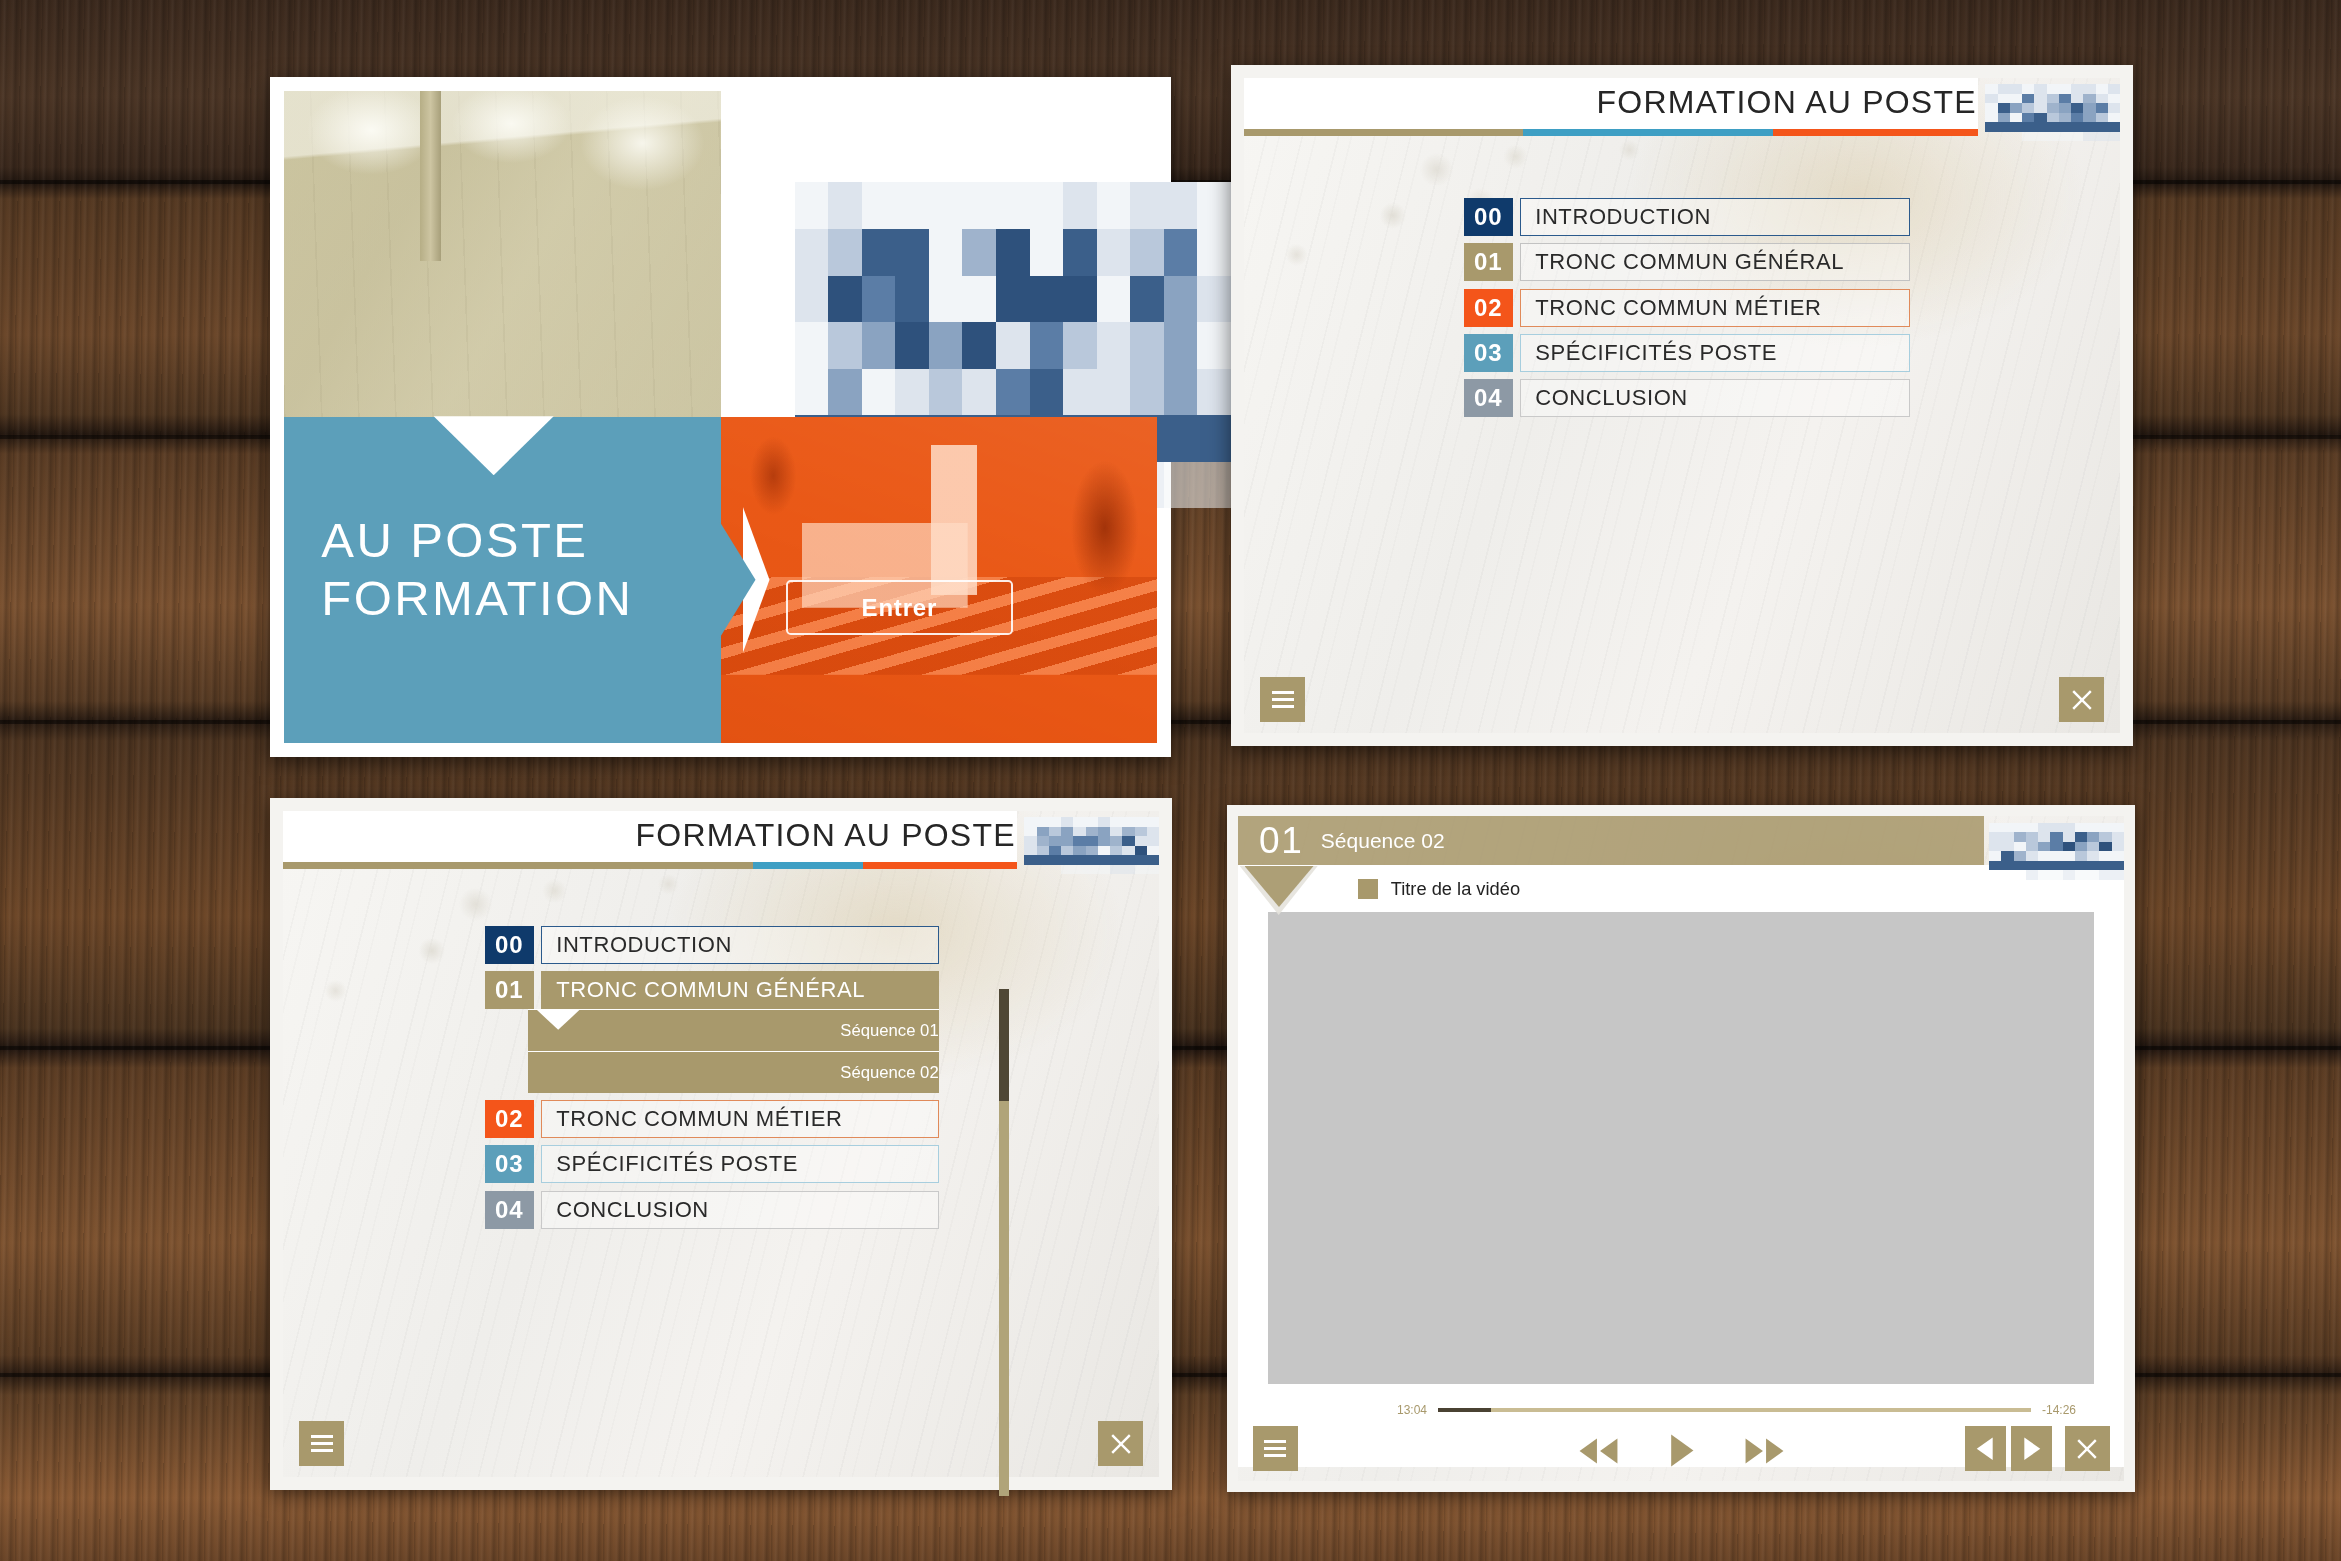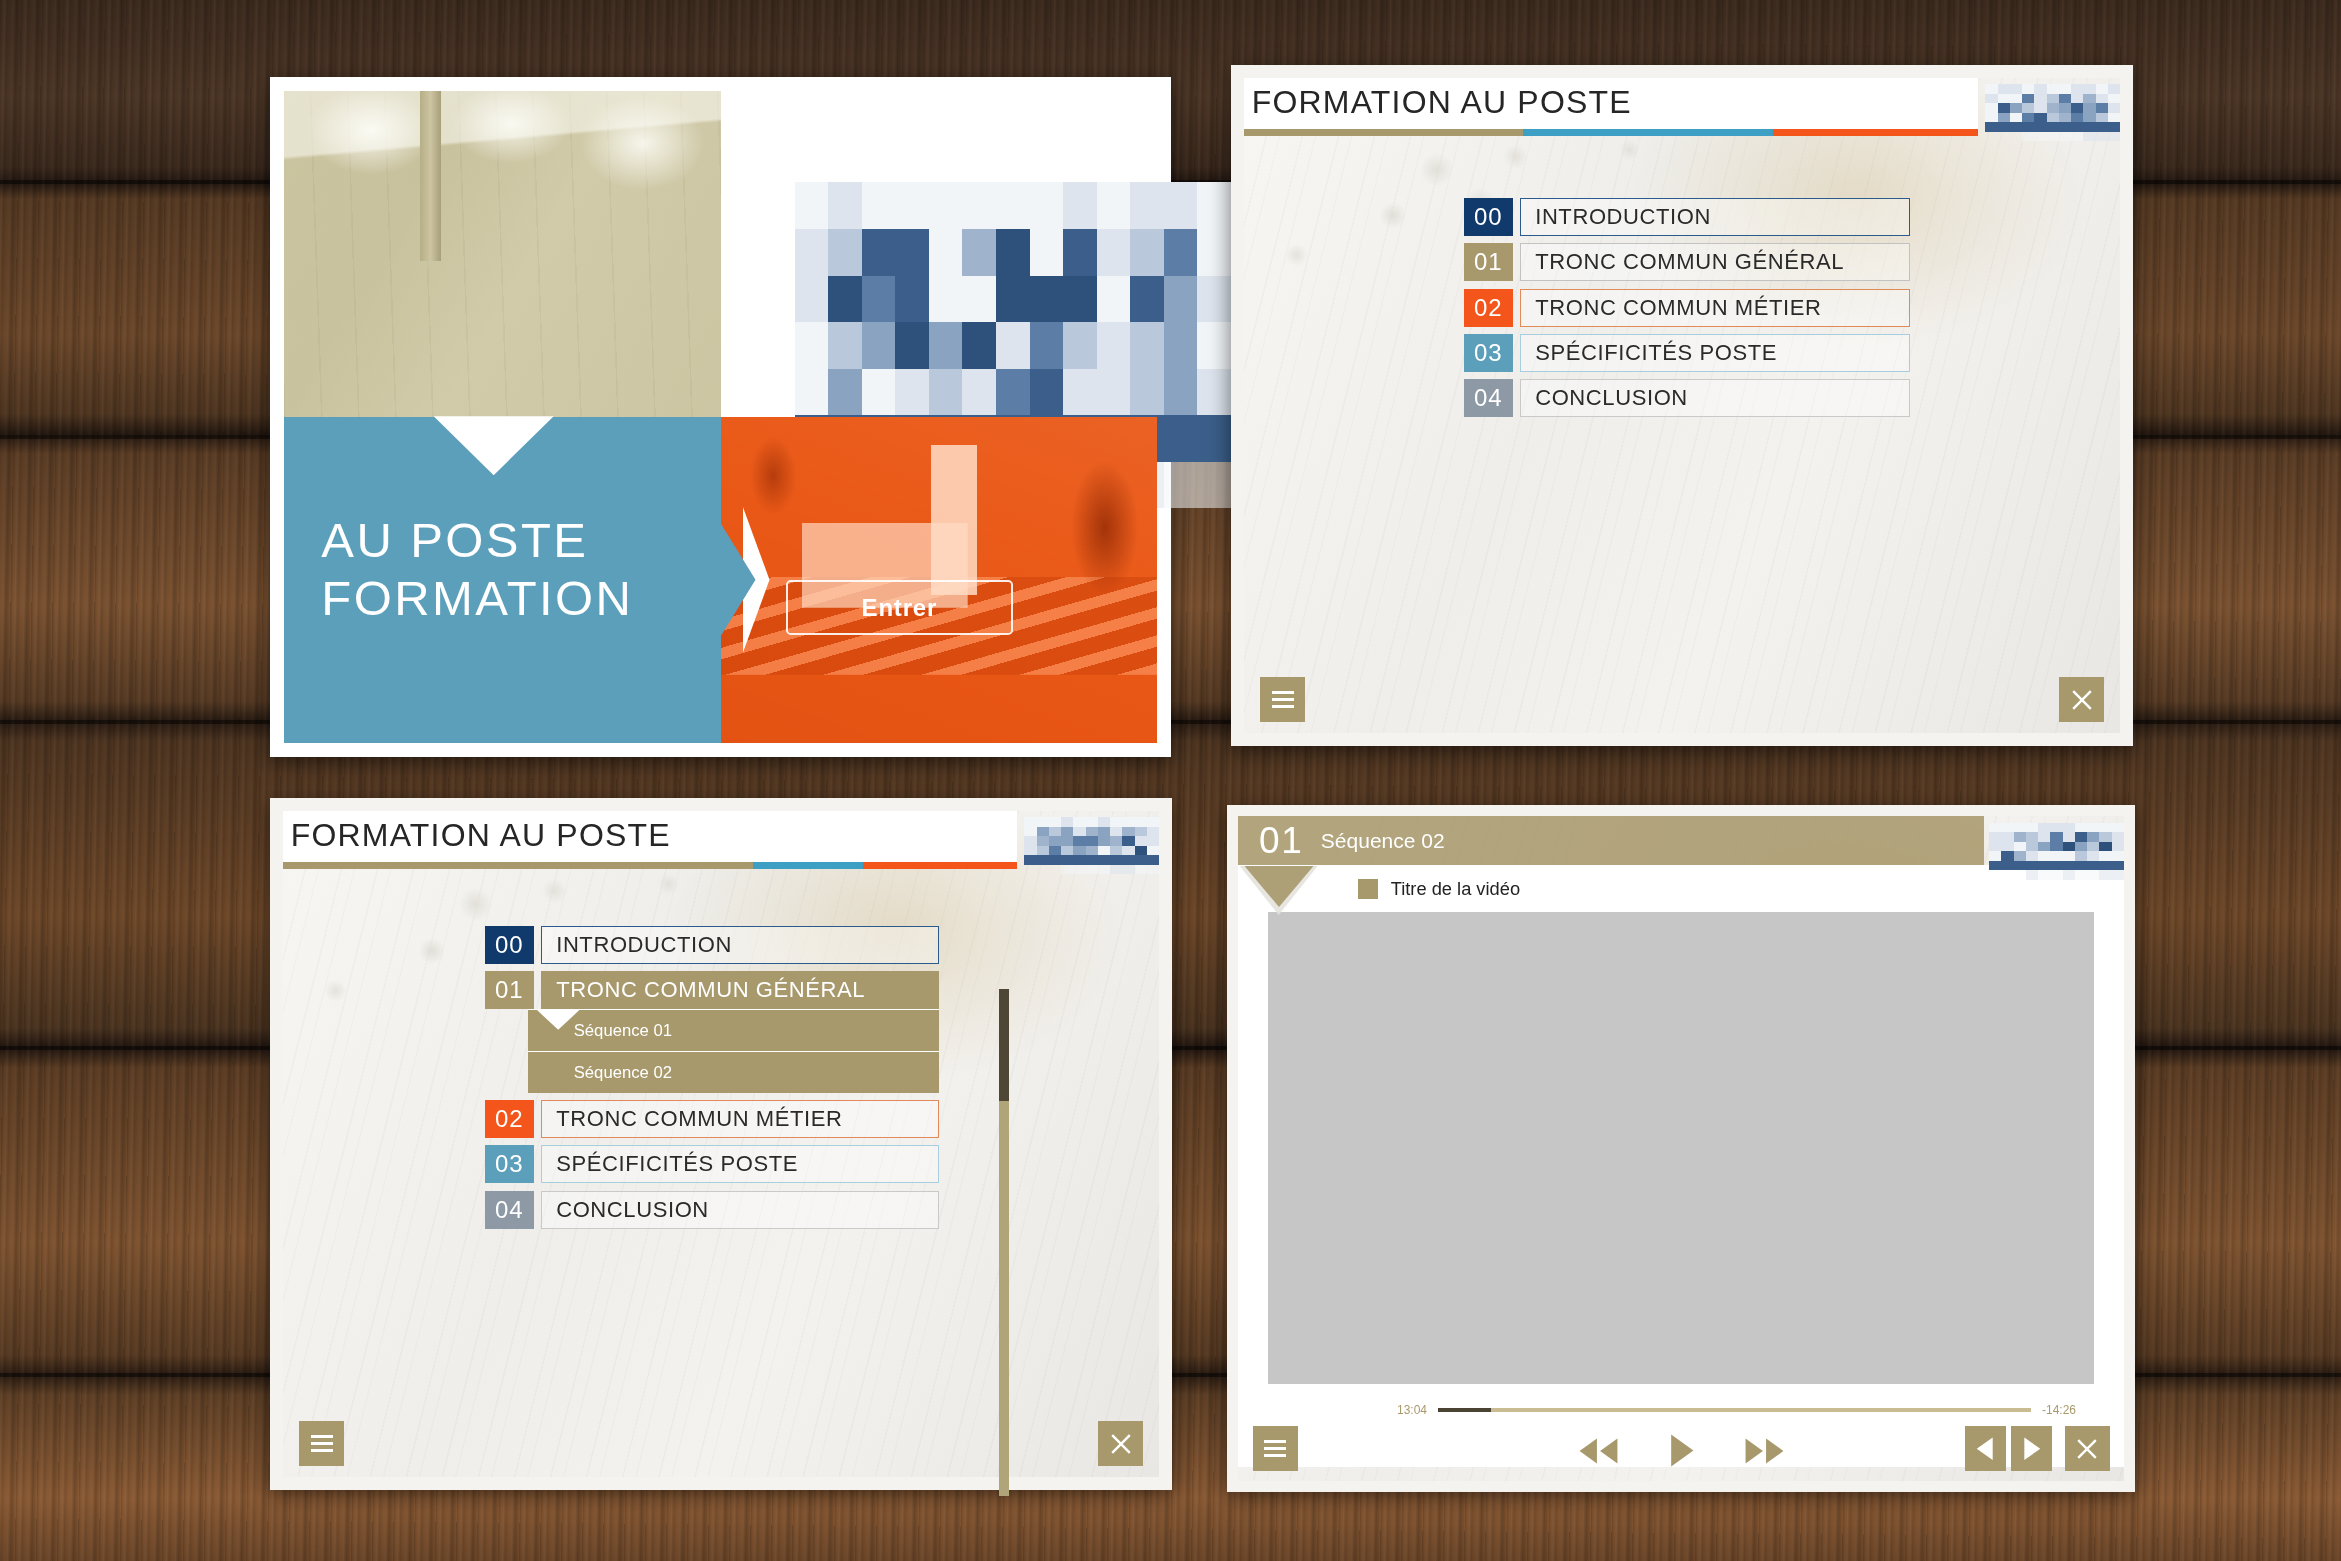--- a/index.html
+++ b/index.html
@@ -157,20 +157,21 @@
     display: flex; align-items: center; justify-content: center;
     color: #fff; font-size: 24px; font-weight: bold;
     letter-spacing: 0.8px;
     z-index: 5;
   }
 
   
   .content-slide {
     padding: 12.7px;
     background: #f4f3f0;
+    text-align: right;
   }
   .woodbg {
     position: absolute; inset: 12.7px;
     background:
       radial-gradient(ellipse 335px 223px at 70% 18%, rgba(205,186,140,0.40), transparent 68%),
       radial-gradient(circle 24px at 22% 14%, rgba(225,222,214,0.9), transparent 70%),
       radial-gradient(circle 21px at 27% 19%, rgba(225,222,214,0.85), transparent 70%),
       radial-gradient(circle 19px at 17% 21%, rgba(222,219,210,0.85), transparent 70%),
       radial-gradient(circle 17.5px at 31% 12%, rgba(224,221,212,0.8), transparent 70%),
       radial-gradient(circle 16px at 6% 27%, rgba(226,223,215,0.85), transparent 70%),
@@ -206,21 +207,21 @@
 
   
   .menu-list { position: relative; z-index: 4; }
   .menu-row {
     display: flex; align-items: stretch;
     margin-bottom: 7.2px;
   }
   .menu-num {
     width: 49px; min-width: 49px;
     display: flex; align-items: center; justify-content: center;
-    color: #fff; font-size: 24px; font-weight: 400; letter-spacing: 0.8px;
+    color: #fff; font-size: 24px; font-weight: 700; letter-spacing: 0.8px;
   }
   .menu-label {
     flex: 1;
     display: flex; align-items: center;
     padding-left: 14.3px;
     font-size: 22px;
     letter-spacing: 0.6px;
     color: #2a2a2a;
     font-weight: 300;
     border: 0.8px solid #c9c9c9;

